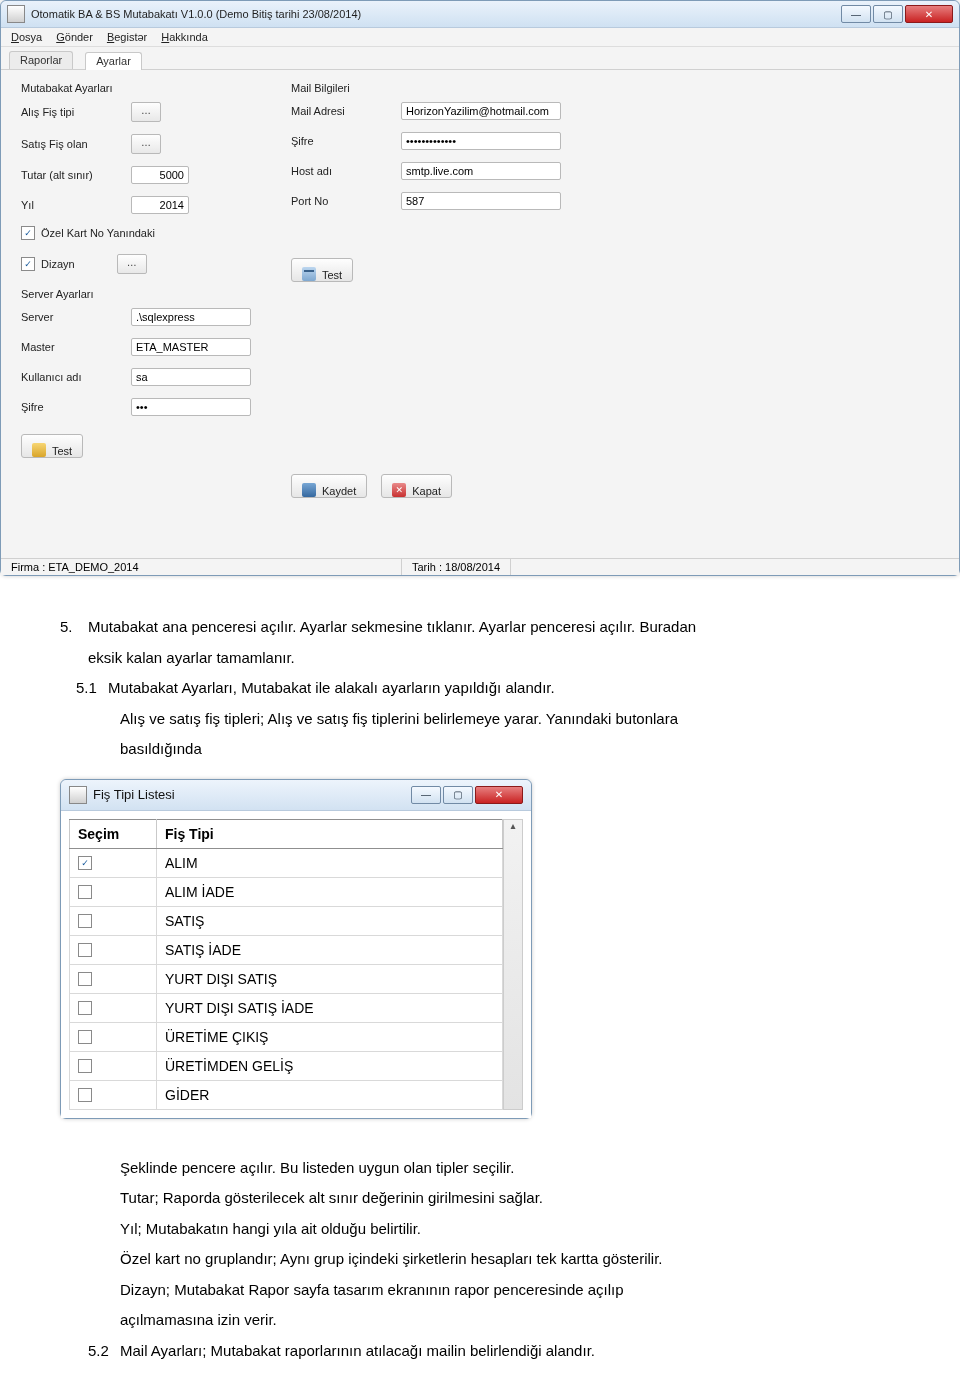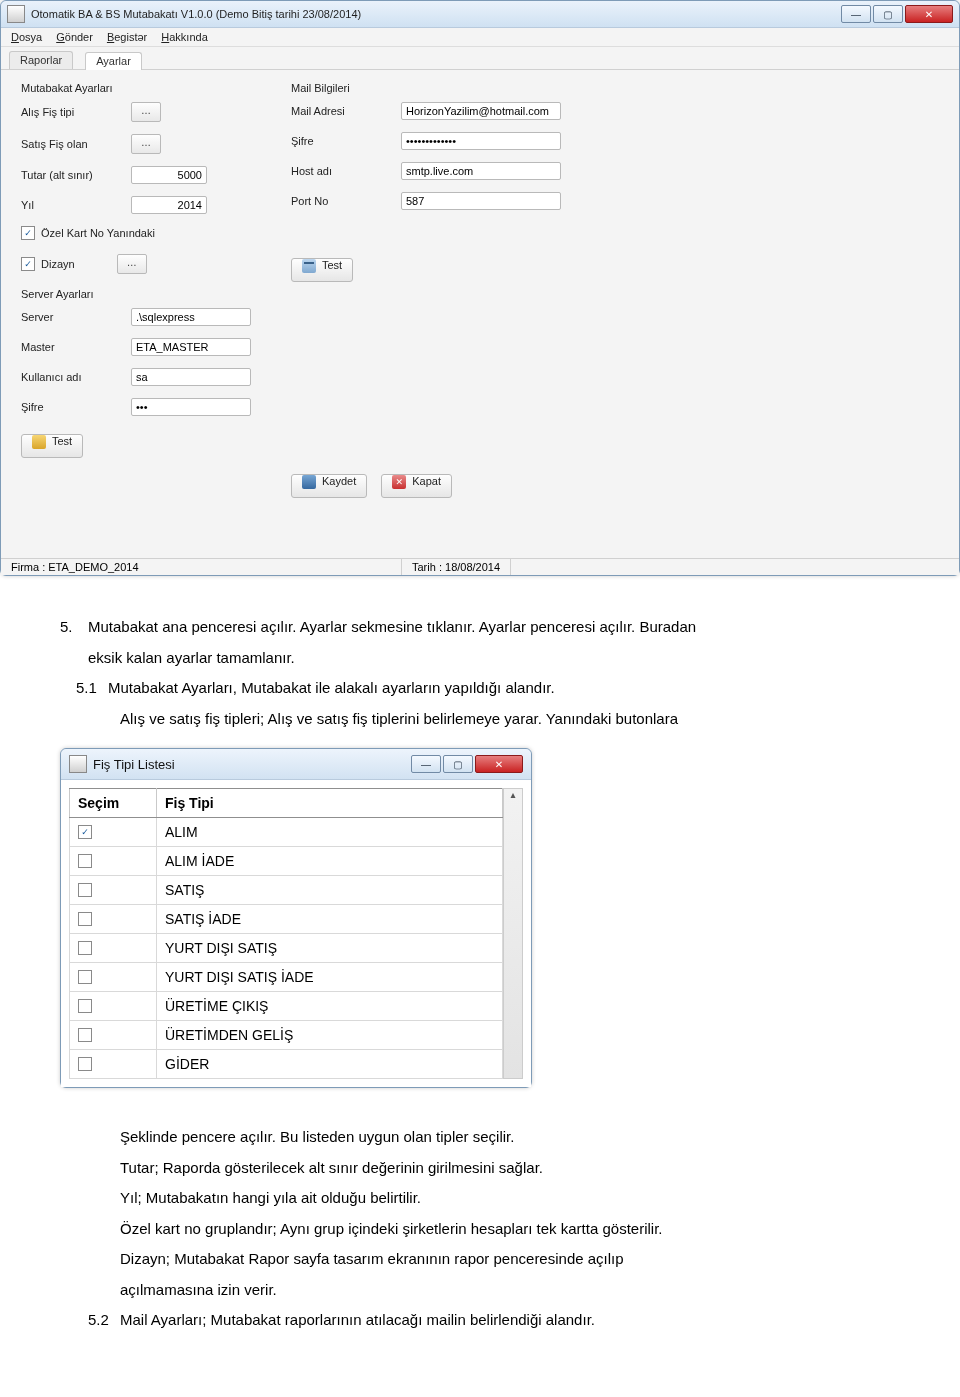--- a/index.html
+++ b/index.html
@@ -121,21 +121,21 @@
   .form-row label { width: 110px; }
   .txt {
     height: 18px;
     border: 1px solid #b9b9b9;
     border-radius: 2px;
     background: #fff;
     padding: 1px 4px;
     font-size: 11px;
     box-sizing: border-box;
   }
-  .txt.w60  { width: 76px; text-align: right; }
+  .txt.w60  { width: 58px; text-align: right; }
   .txt.w100 { width: 120px; }
   .txt.w140 { width: 160px; }
   .dots-btn {
     width: 28px; height: 18px;
     border: 1px solid #b9b9b9;
     border-radius: 2px;
     background: linear-gradient(#fefefe,#e8e8e8);
     text-align: center;
     line-height: 15px;
     font-size: 10px;
@@ -150,21 +150,21 @@
   .chk {
     width: 12px; height: 12px;
     border: 1px solid #8a8a8a;
     background: #fff;
     display: flex; align-items: center; justify-content: center;
     font-size: 9px; color: #16599b;
   }
   .chk.checked::before { content: "✓"; }
   .btn {
     display: inline-flex;
-    align-items: flex-start;
+    align-items: flex-end;
     gap: 6px;
     height: 22px;
     padding: 0 10px;
     border: 1px solid #b9b9b9;
     border-radius: 3px;
     background: linear-gradient(#fefefe,#e6e6e6);
     font-size: 11px;
     color: #222;
   }
   .btn .ic { width: 14px; height: 14px; display: inline-block; }
@@ -385,20 +385,21 @@
 
 <div class="doc-section" style="padding-top:28px; padding-bottom:10px;">
   <div class="doc-list-line">
     <span class="num-marker">5.</span><span>Mutabakat ana penceresi açılır. Ayarlar sekmesine tıklanır. Ayarlar penceresi açılır. Buradan</span>
   </div>
   <div class="doc-list-line" style="margin-left:28px">eksik kalan ayarlar tamamlanır.</div>
   <div class="doc-list-line" style="margin-left:16px">
     <span class="num-marker-sub">5.1</span><span>Mutabakat Ayarları, Mutabakat ile alakalı ayarların yapıldığı alandır.</span>
   </div>
   <div class="doc-list-line indent-deep">Alış ve satış fiş tipleri; Alış ve satış fiş tiplerini belirlemeye yarar. Yanındaki butonlara</div>
+  <div class="doc-list-line indent-deep">basıldığında</div>
 </div>
 
 <div class="dlg-frame">
   <div class="dlg-title">
     <span class="title-icon"></span>
     <span>Fiş Tipi Listesi</span>
     <span class="title-spacer"></span>
     <span class="win-ctrl">—</span>
     <span class="win-ctrl">▢</span>
     <span class="win-ctrl close">✕</span>

